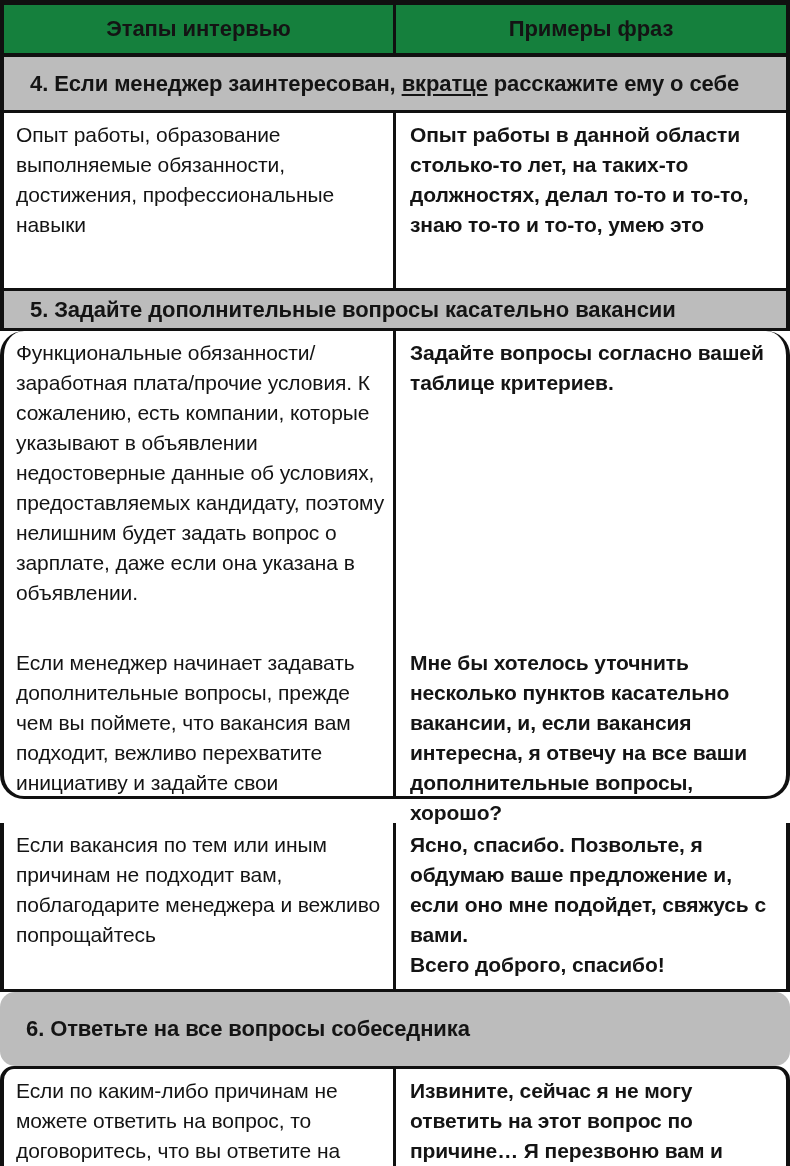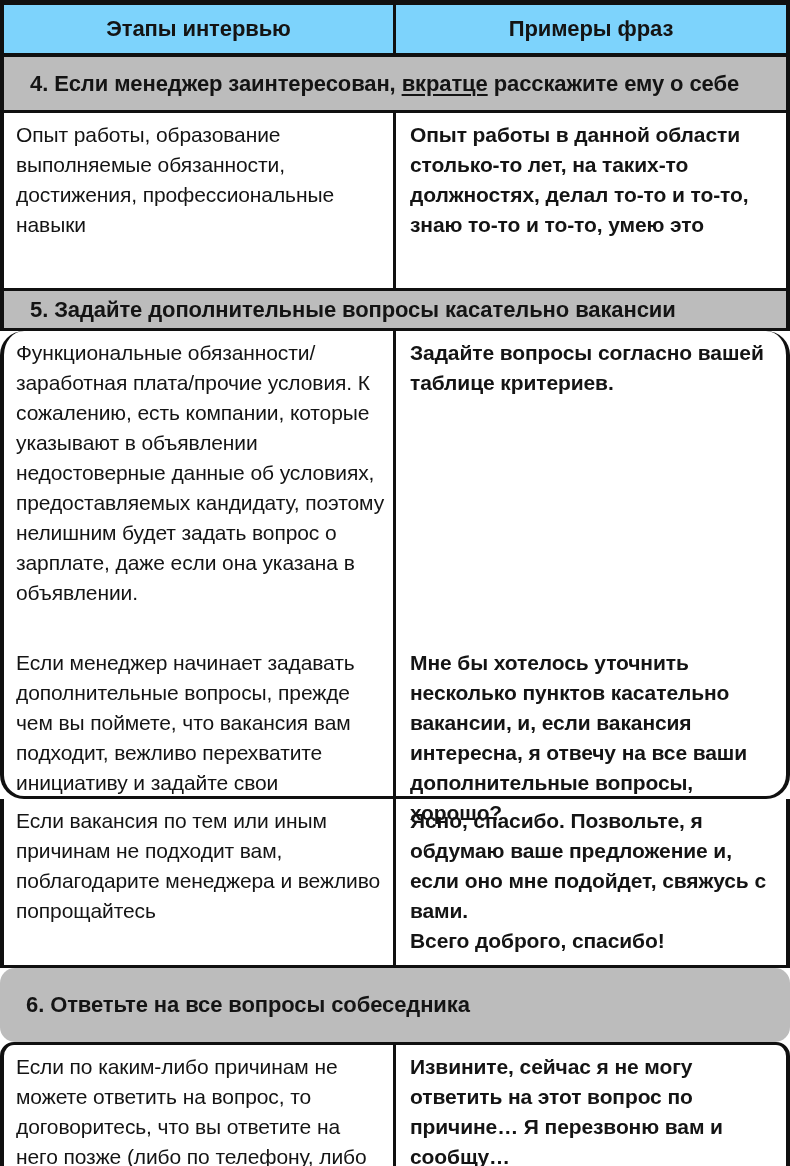--- a/index.html
+++ b/index.html
@@ -26,21 +26,21 @@
   .cell.stage{width:392px;border-right:3px solid #101010;}
   .cell.phrase{flex:1;padding-left:14px;font-weight:bold;}
   .cell div{margin:0;}
 
   
   .header-row{
     display:flex;box-sizing:border-box;height:57px;
     border-top:5px solid #101010;
     border-left:4px solid #101010;border-right:4px solid #101010;
     border-bottom:4px solid #101010;
-    align-items:stretch;background:#7dd3fc;
+    align-items:stretch;background:#15803d;
   }
   .header-cell{
     display:flex;align-items:center;justify-content:center;
     font-weight:bold;font-size:22px;letter-spacing:-0.1px;
     box-sizing:border-box;
   }
   .header-cell.stage{width:392px;border-right:3px solid #101010;}
   .header-cell.phrase{flex:1;}
 
   
@@ -53,21 +53,21 @@
   .band.bordered{
     border-left:4px solid #101010;border-right:4px solid #101010;
     border-bottom:3px solid #101010;
   }
   .band-4{height:56px;}
   .band-5{height:40px;}
   .band-6{height:74px;border-radius:15px;} 
 
   .row-4{height:178px;}
   .row-5a{height:468px;border-radius:24px;}
-  .row-5b{height:169px;}
+  .row-5b{height:169px;margin-top:24px;}
   .row-6{height:172px;border-top:3px solid #101010;border-bottom:3px solid #101010;border-radius:14px;}
 
   
   .para-first-tall{height:310px;}
 
   .u{
     text-decoration:underline;
     text-decoration-thickness:2px;
     text-underline-offset:3px;
   }

